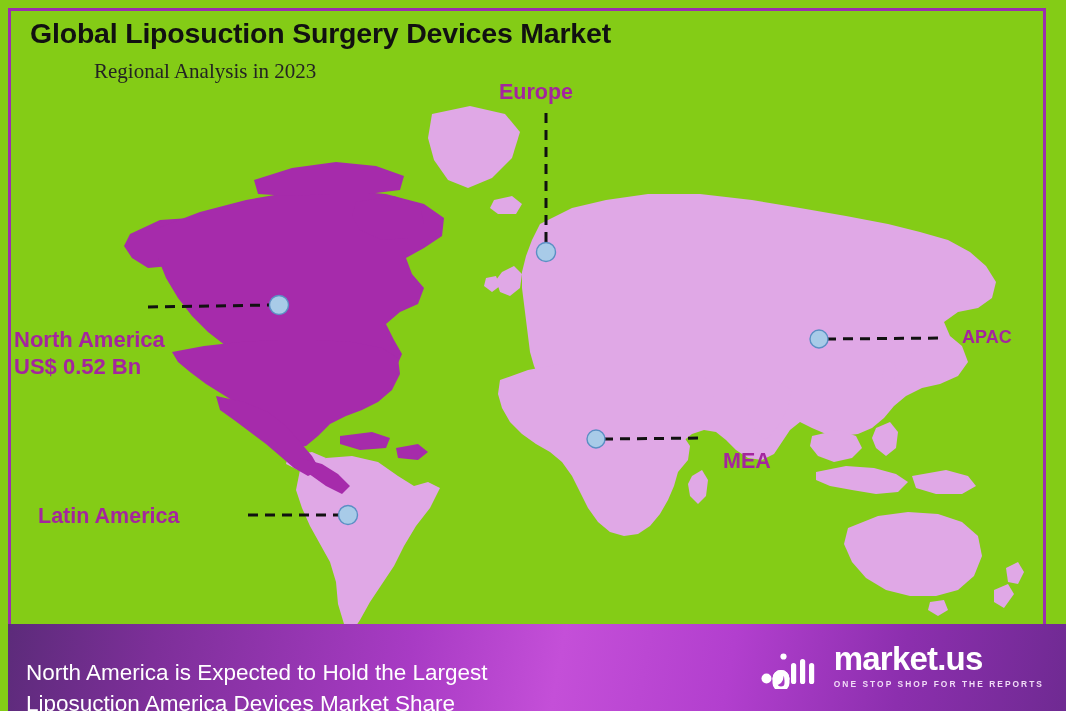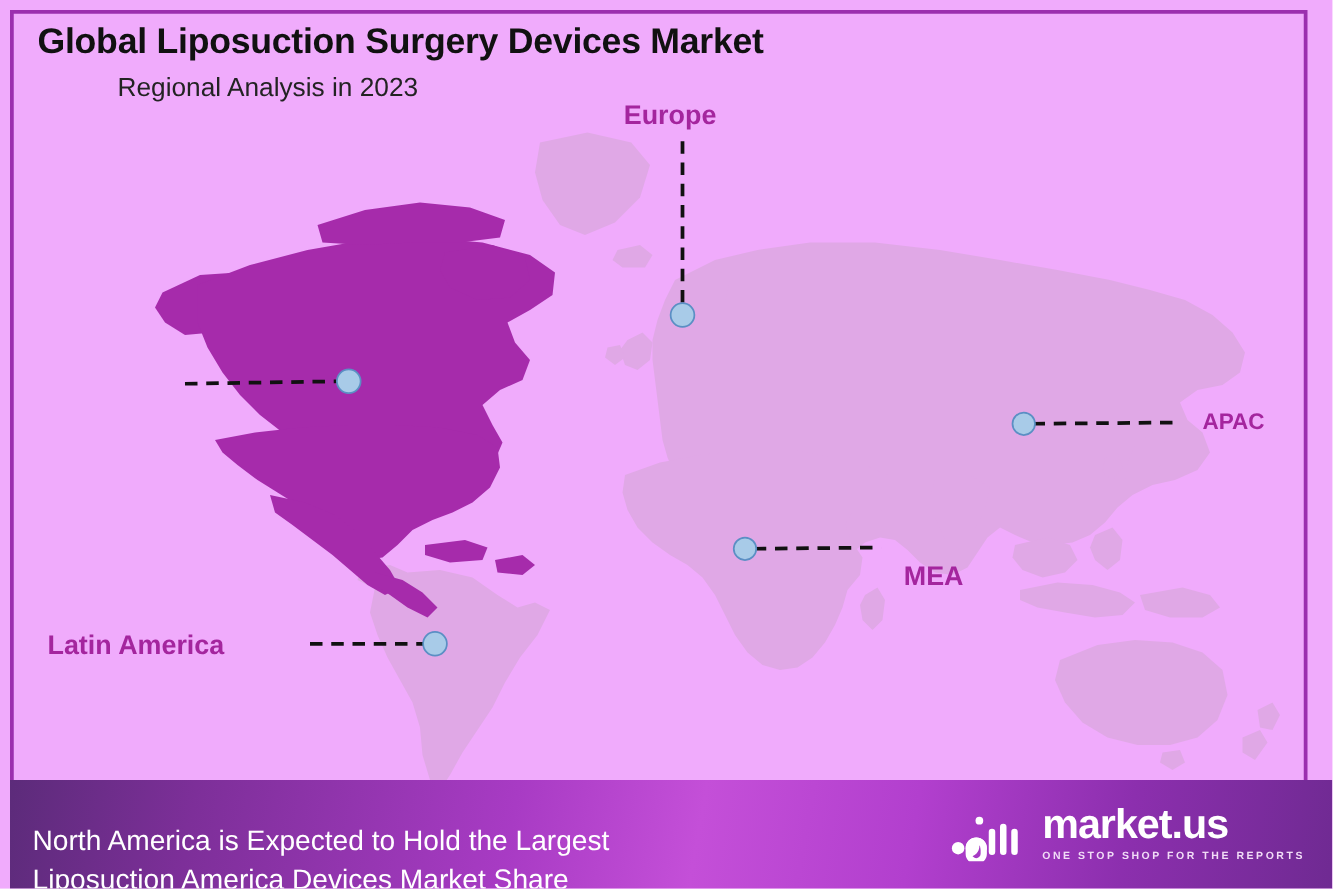--- a/index.html
+++ b/index.html
@@ -4,21 +4,21 @@
 <style>
   html, body {
     margin: 0;
     padding: 0;
     background: #ffffff;
   }
   #page {
     position: relative;
     width: 1066px;
     height: 711px;
-    background: #f0abfc;
+    background: #84cc16;
     overflow: hidden;
     font-family: "Liberation Sans", sans-serif;
   }
 
   
   #frame {
     position: absolute;
     left: 8px;
     top: 8px;
     width: 1038px;
@@ -40,20 +40,21 @@
     white-space: nowrap;
   }
   #subtitle {
     position: absolute;
     left: 94px;
     top: 59px;
     font-size: 21px;
     font-weight: normal;
     color: #232323;
     white-space: nowrap;
+    font-family: Liberation Serif, serif;
   }
 
   
   #map-wrap {
     position: absolute;
     left: 0px;
     top: 84px;
     width: 1066px;
     height: 540px;
   }
@@ -258,20 +259,24 @@
   </svg>
 
   <div class="region-label" id="label-europe">Europe</div>
 
   <div class="region-label" id="label-apac">APAC</div>
 
   <div class="region-label" id="label-mea">MEA</div>
 
   <div class="region-label" id="label-latin">Latin America</div>
 
+  <div class="region-label" id="label-na">
+    <span class="na-line1">North America</span>
+    <span class="na-line2">US$ 0.52 Bn</span>
+  </div>
 
   <div id="banner">
     <div id="banner-text">
       <span class="bt-line">North America  is Expected to Hold the Largest</span>
       <span class="bt-line">Liposuction America Devices Market Share</span>
     </div>
 
     <div id="logo">
       <svg id="logo-mark" width="62" height="40" viewBox="0 0 62 40" xmlns="http://www.w3.org/2000/svg">
         <g fill="#ffffff">

